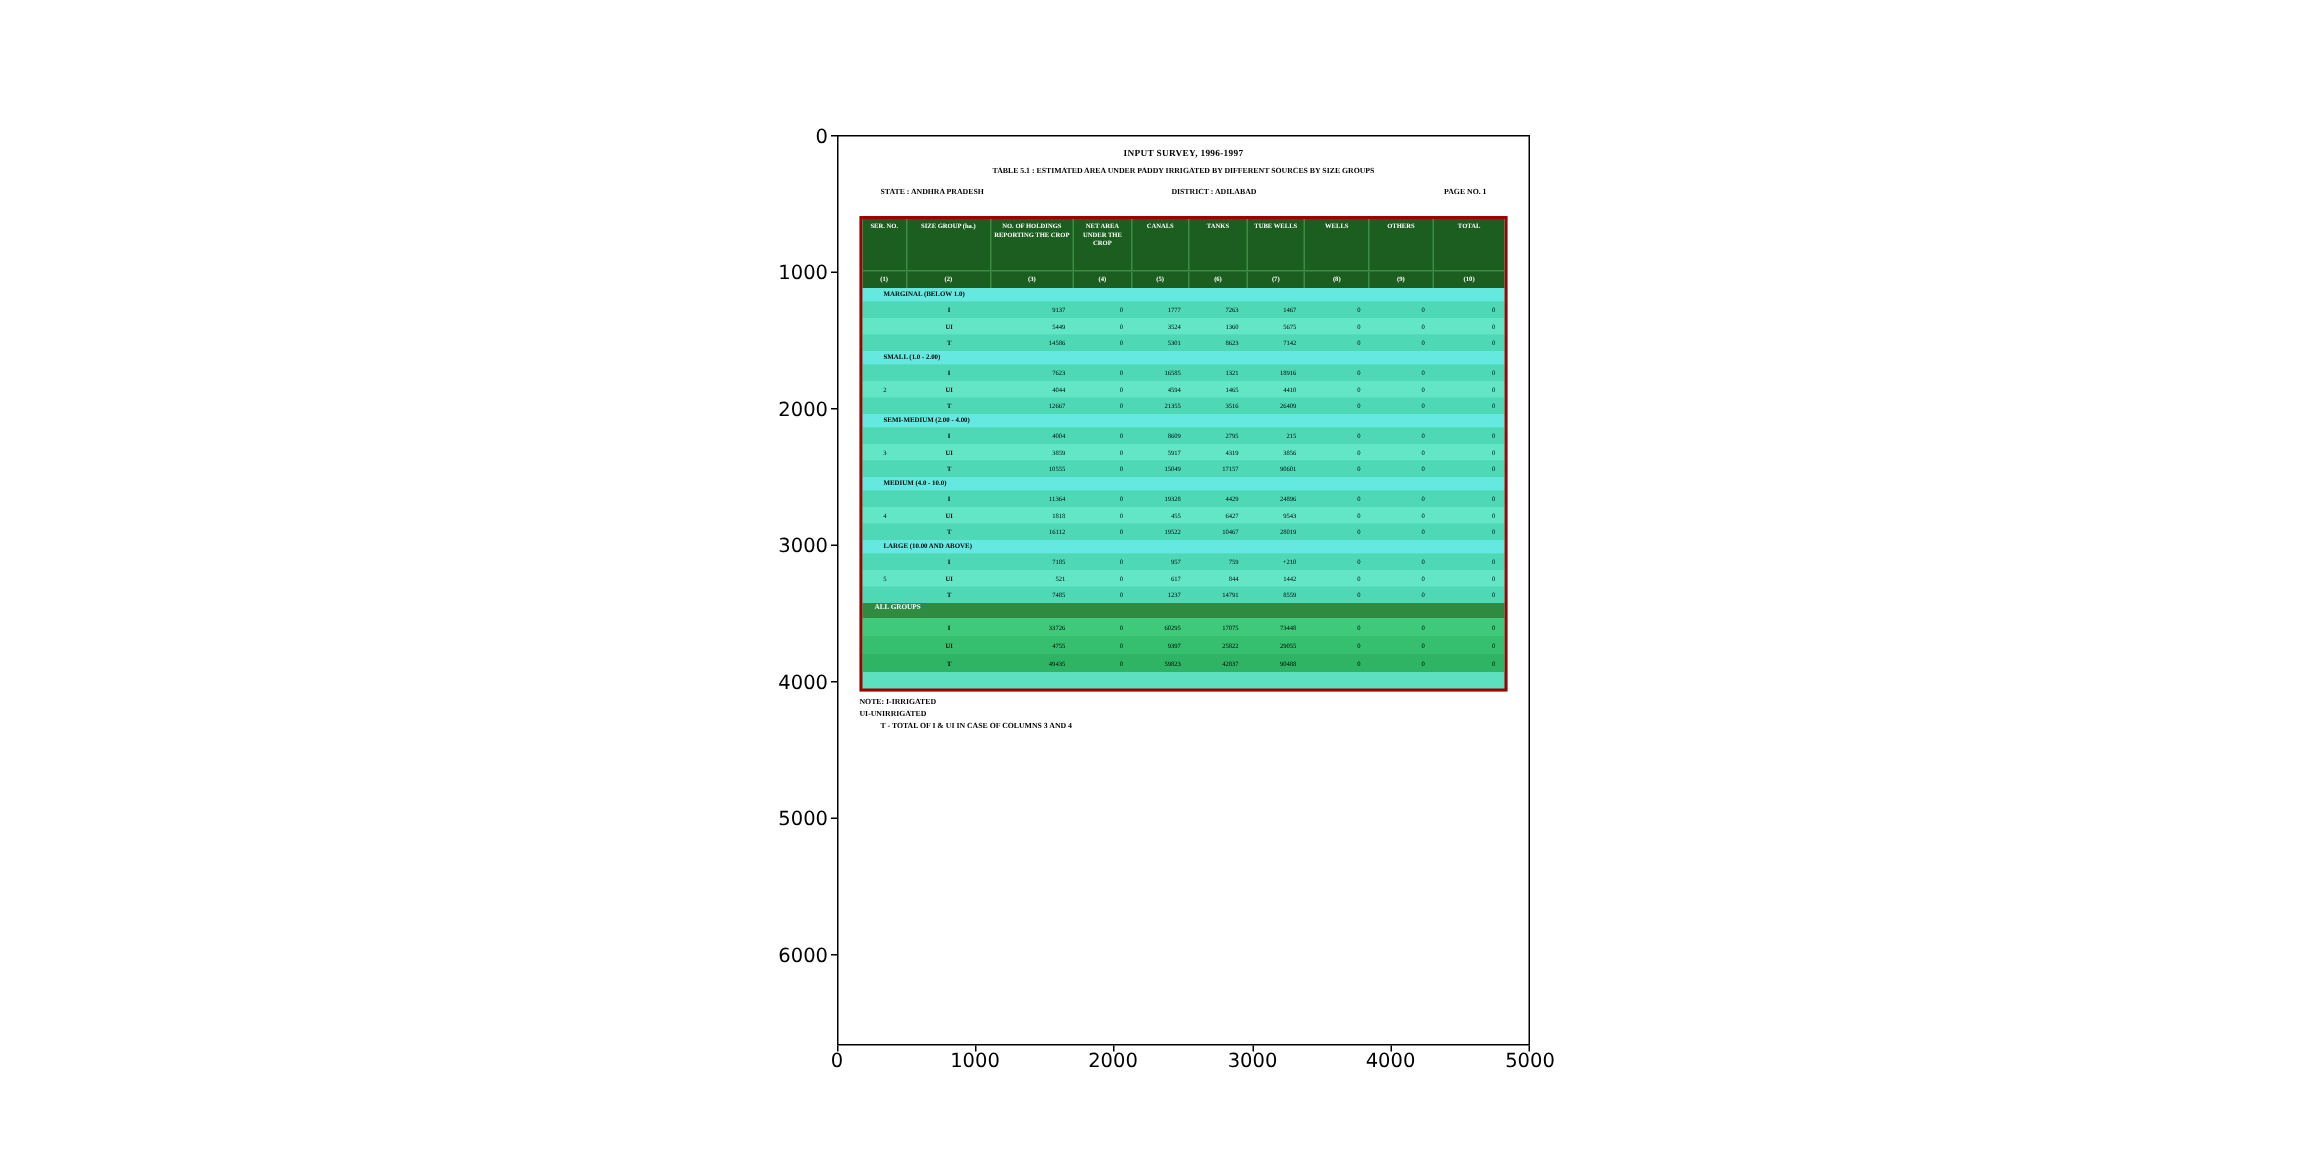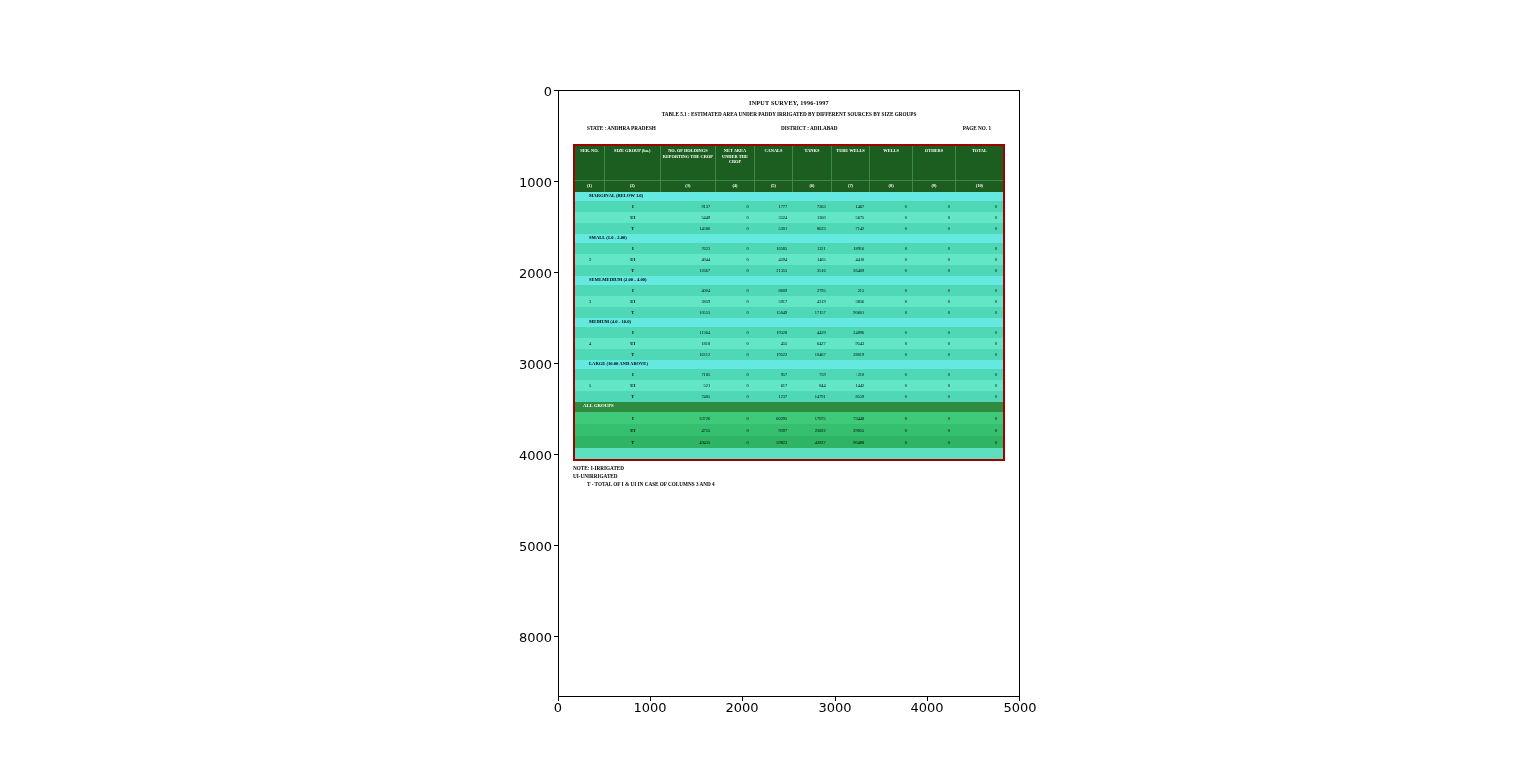--- a/index.html
+++ b/index.html
@@ -195,21 +195,21 @@
 <div id="root">
 
   <div class="axes-frame"></div>
 
   <div class="tick-label ytick" style="left:504px; top:84px;">0</div>
   <div class="tick-label ytick" style="left:504px; top:175px;">1000</div>
   <div class="tick-label ytick" style="left:504px; top:266px;">2000</div>
   <div class="tick-label ytick" style="left:504px; top:357px;">3000</div>
   <div class="tick-label ytick" style="left:504px; top:448px;">4000</div>
   <div class="tick-label ytick" style="left:504px; top:539px;">5000</div>
-  <div class="tick-label ytick" style="left:504px; top:630px;">8000</div>
+  <div class="tick-label ytick" style="left:504px; top:630px;">6000</div>
 
   <div class="tick-label xtick" style="left:528px; top:700px;">0</div>
   <div class="tick-label xtick" style="left:620px; top:700px;">1000</div>
   <div class="tick-label xtick" style="left:712px; top:700px;">2000</div>
   <div class="tick-label xtick" style="left:805px; top:700px;">3000</div>
   <div class="tick-label xtick" style="left:897px; top:700px;">4000</div>
   <div class="tick-label xtick" style="left:990px; top:700px;">5000</div>
 
   <div class="tick-mark" style="left:554px; top:90px;  width:4px; height:1px;"></div>
   <div class="tick-mark" style="left:554px; top:181px; width:4px; height:1px;"></div>

